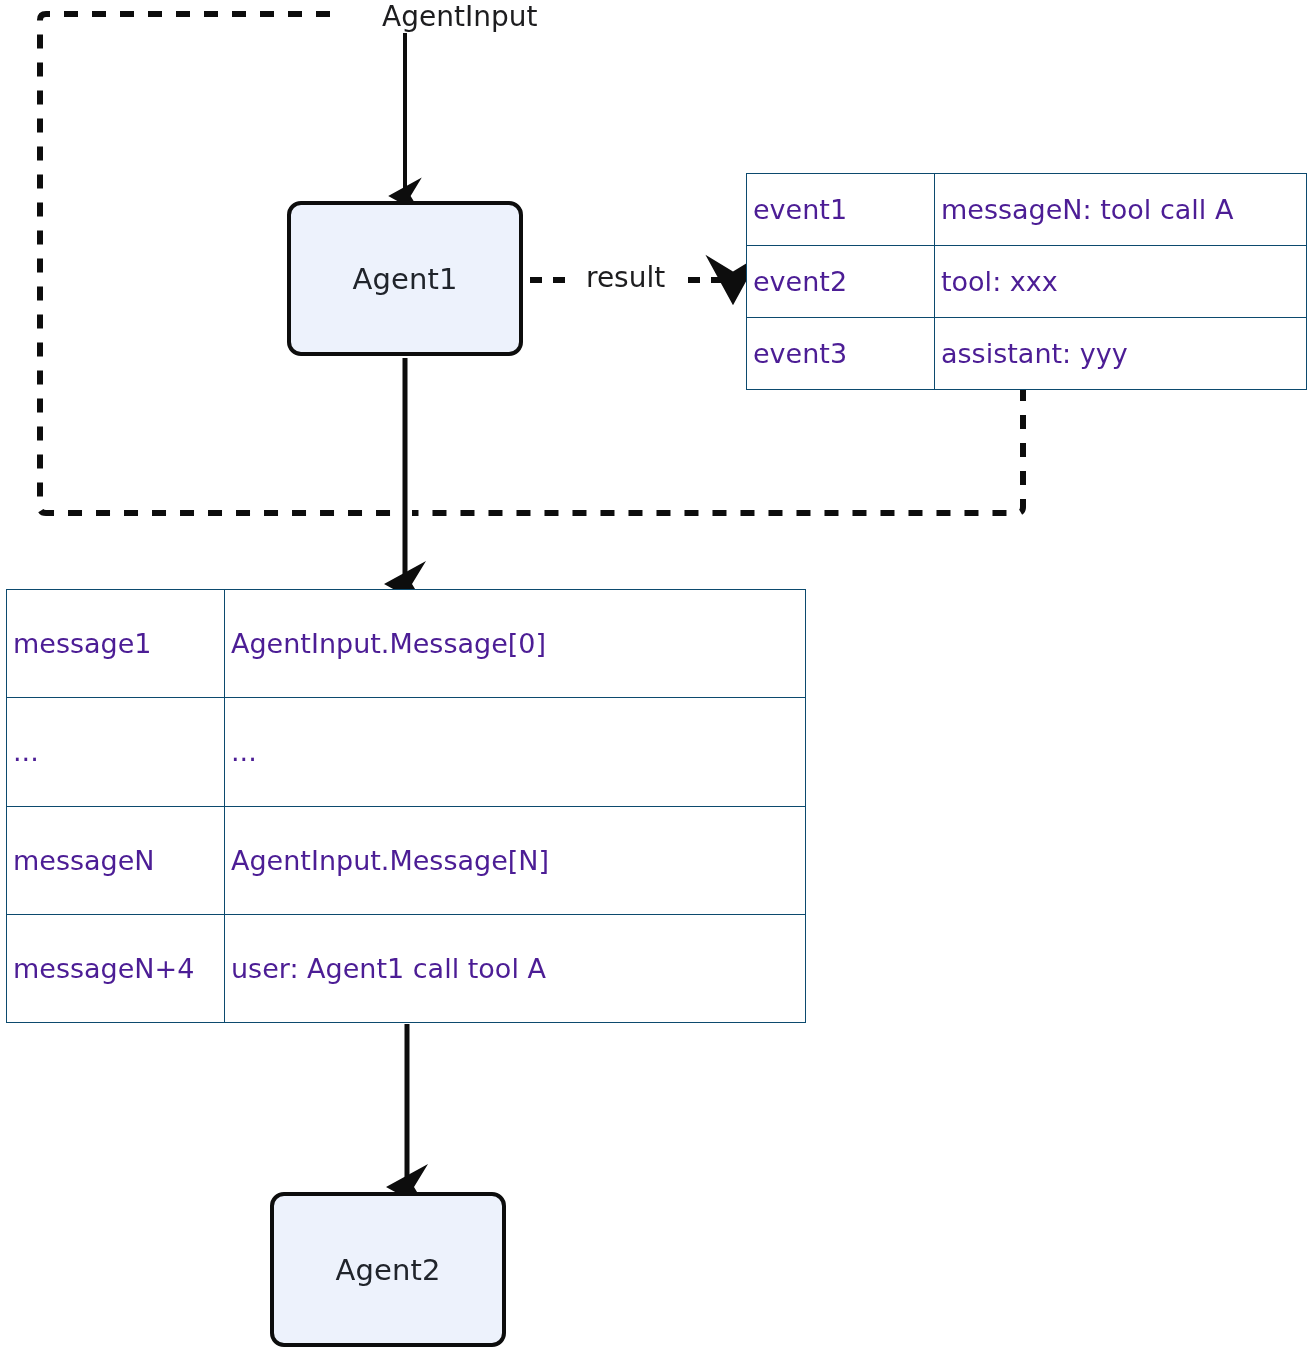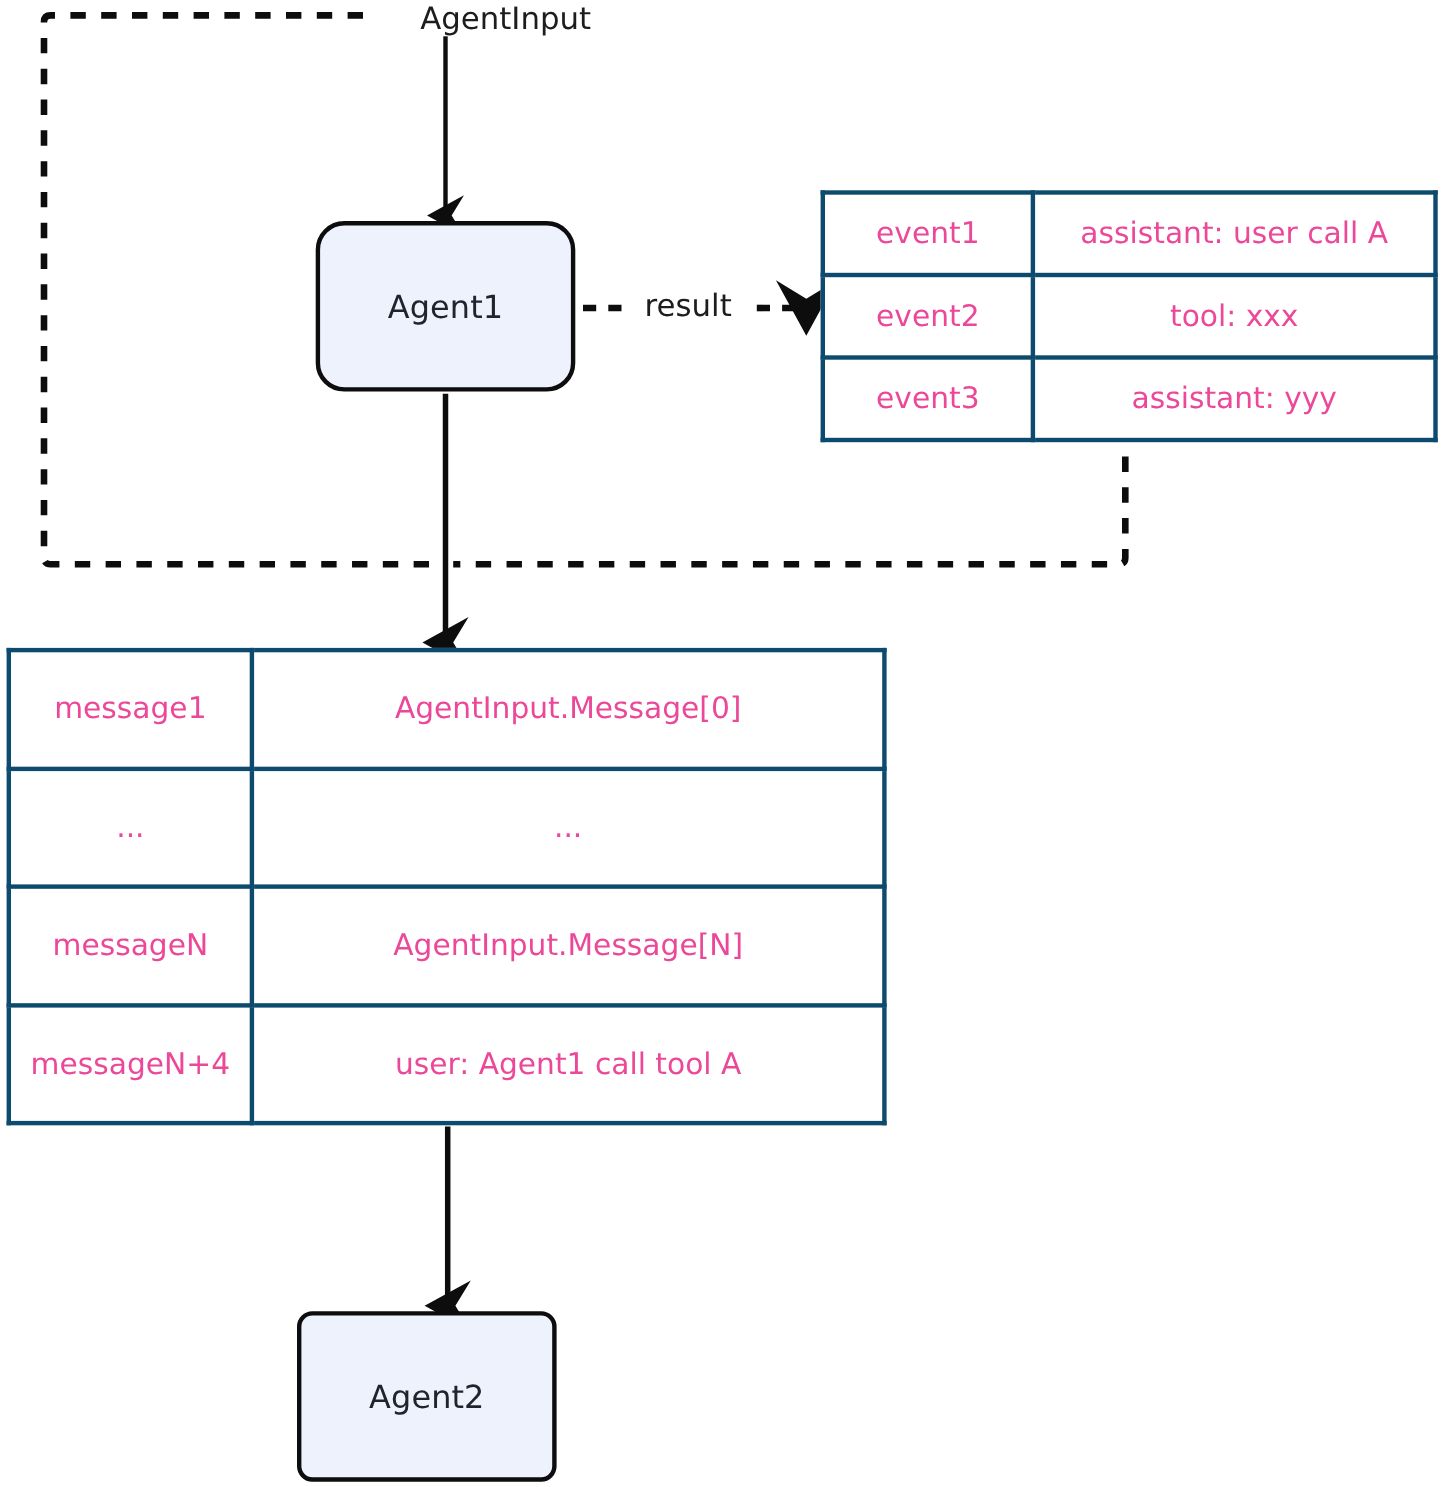--- a/index.html
+++ b/index.html
@@ -31,36 +31,36 @@
     background: #edf2fc;
     border: 4px solid #0d0d0d;
     border-radius: 14px;
     display: flex;
     align-items: center;
     justify-content: center;
     color: #20242b;
     font-size: 29px;
     letter-spacing: .1px;
   }
-  #agent1-node { left: 287px; top: 201px; width: 236px; height: 155px; border-radius: 26px; }
+  #agent1-node { left: 287px; top: 201px; width: 236px; height: 155px; }
   #agent2-node { left: 270px; top: 1192px; width: 236px; height: 155px; }
 
   
   .grid-table {
     position: absolute;
     box-sizing: border-box;
     border-collapse: collapse;
     background: #ffffff;
     table-layout: fixed;
   }
   .grid-table td {
-    border: 4px solid #0c4a6e;
-    text-align: center;
+    border: 1px solid #0c4a6e;
+    text-align: left;
     vertical-align: middle;
-    color: #ec4899;
+    color: #4c1d95;
     font-size: 27px;
     padding: 0 6px;
     background: #ffffff;
   }
   #event-table {
     left: 746px; top: 173px; width: 561px; height: 214px;
   }
   #event-table td { height: 71px; }
   #event-table td.k { width: 175px; }
 
@@ -132,21 +132,21 @@
   </div>
 
   <div id="agentinput-label" class="edge-label">AgentInput</div>
 
   <div id="output-label" class="edge-label">result</div>
 
   <table id="event-table" class="grid-table">
     <tbody>
       <tr>
         <td class="k">event1</td>
-        <td class="v">assistant: user call A</td>
+        <td class="v">messageN: tool call A</td>
       </tr>
       <tr>
         <td class="k">event2</td>
         <td class="v">tool: xxx</td>
       </tr>
       <tr>
         <td class="k">event3</td>
         <td class="v">assistant: yyy</td>
       </tr>
     </tbody>

